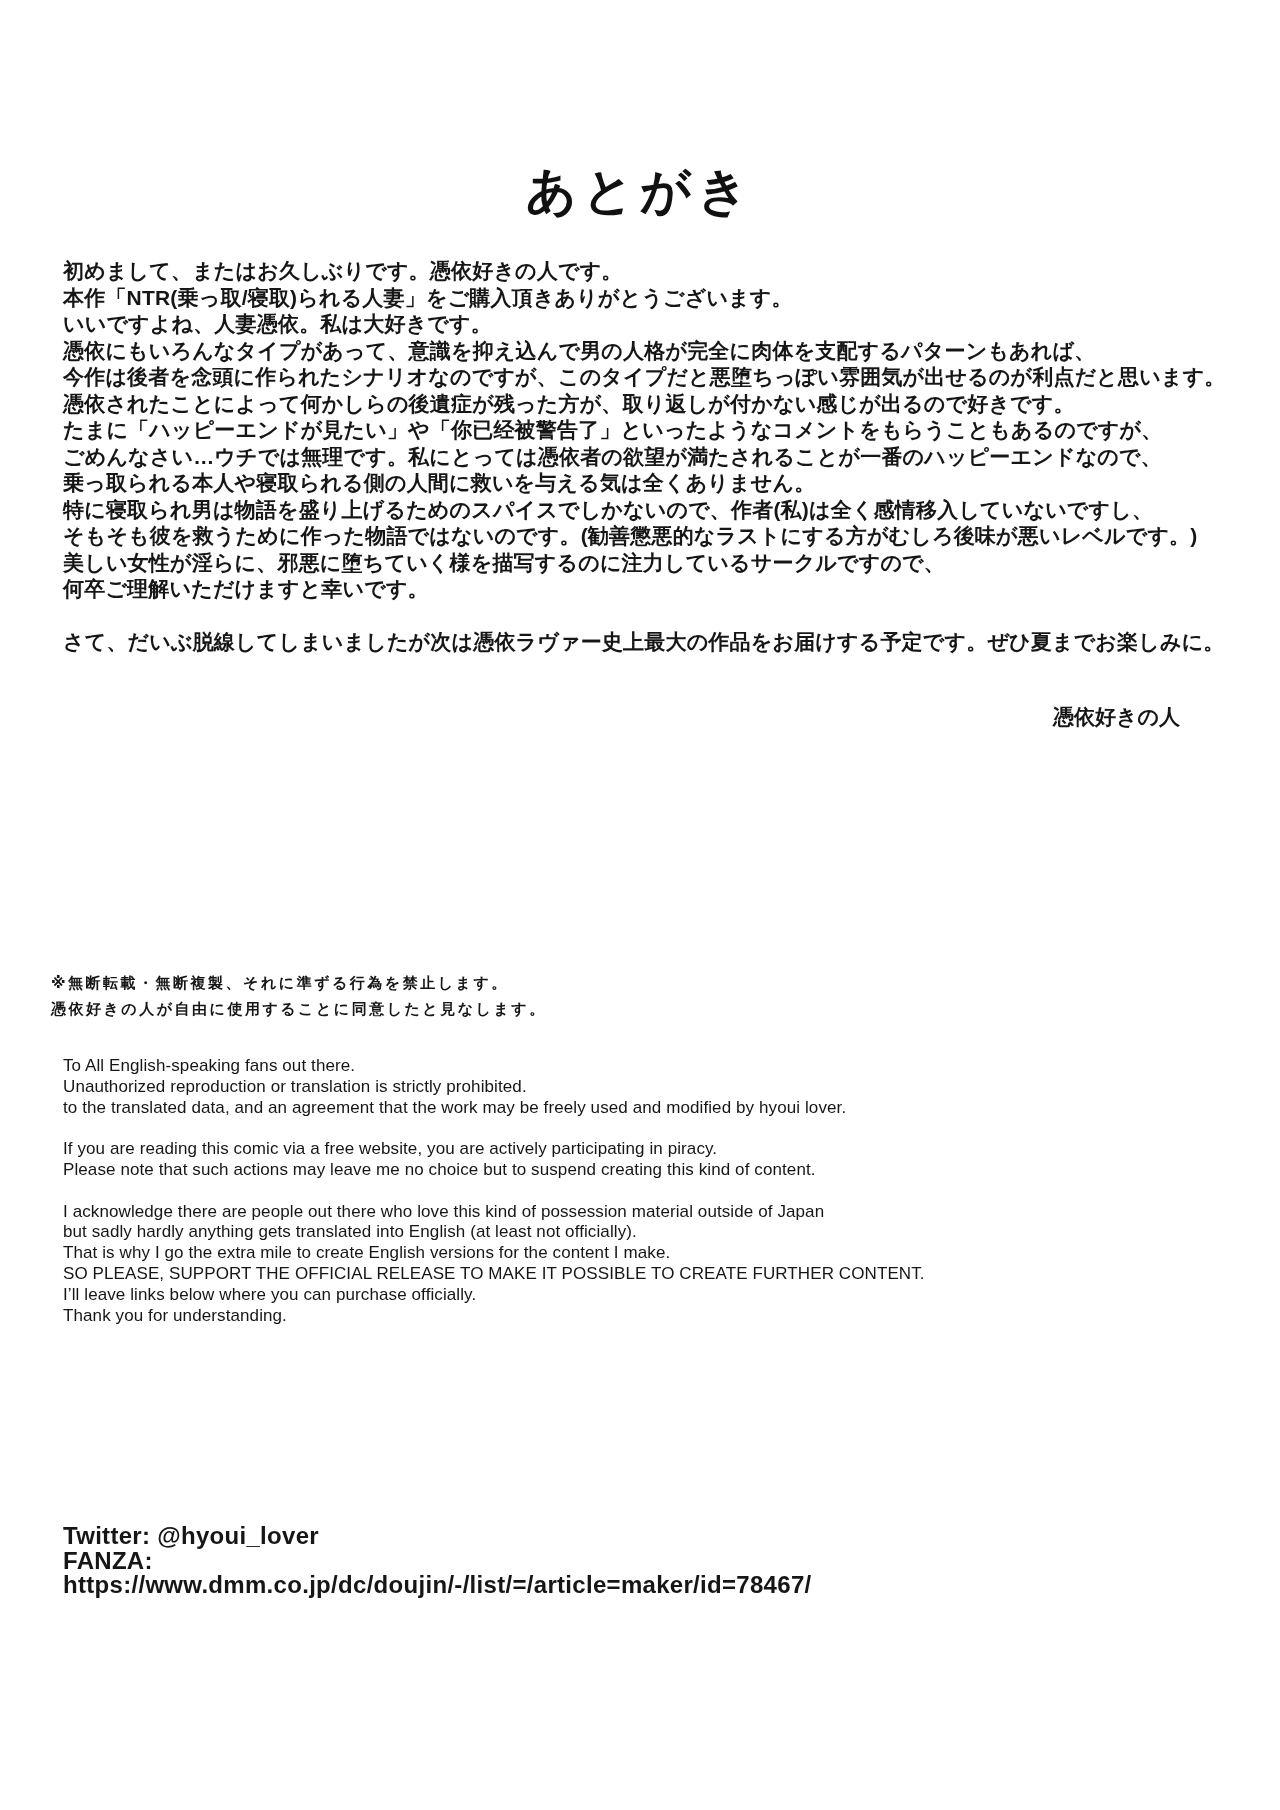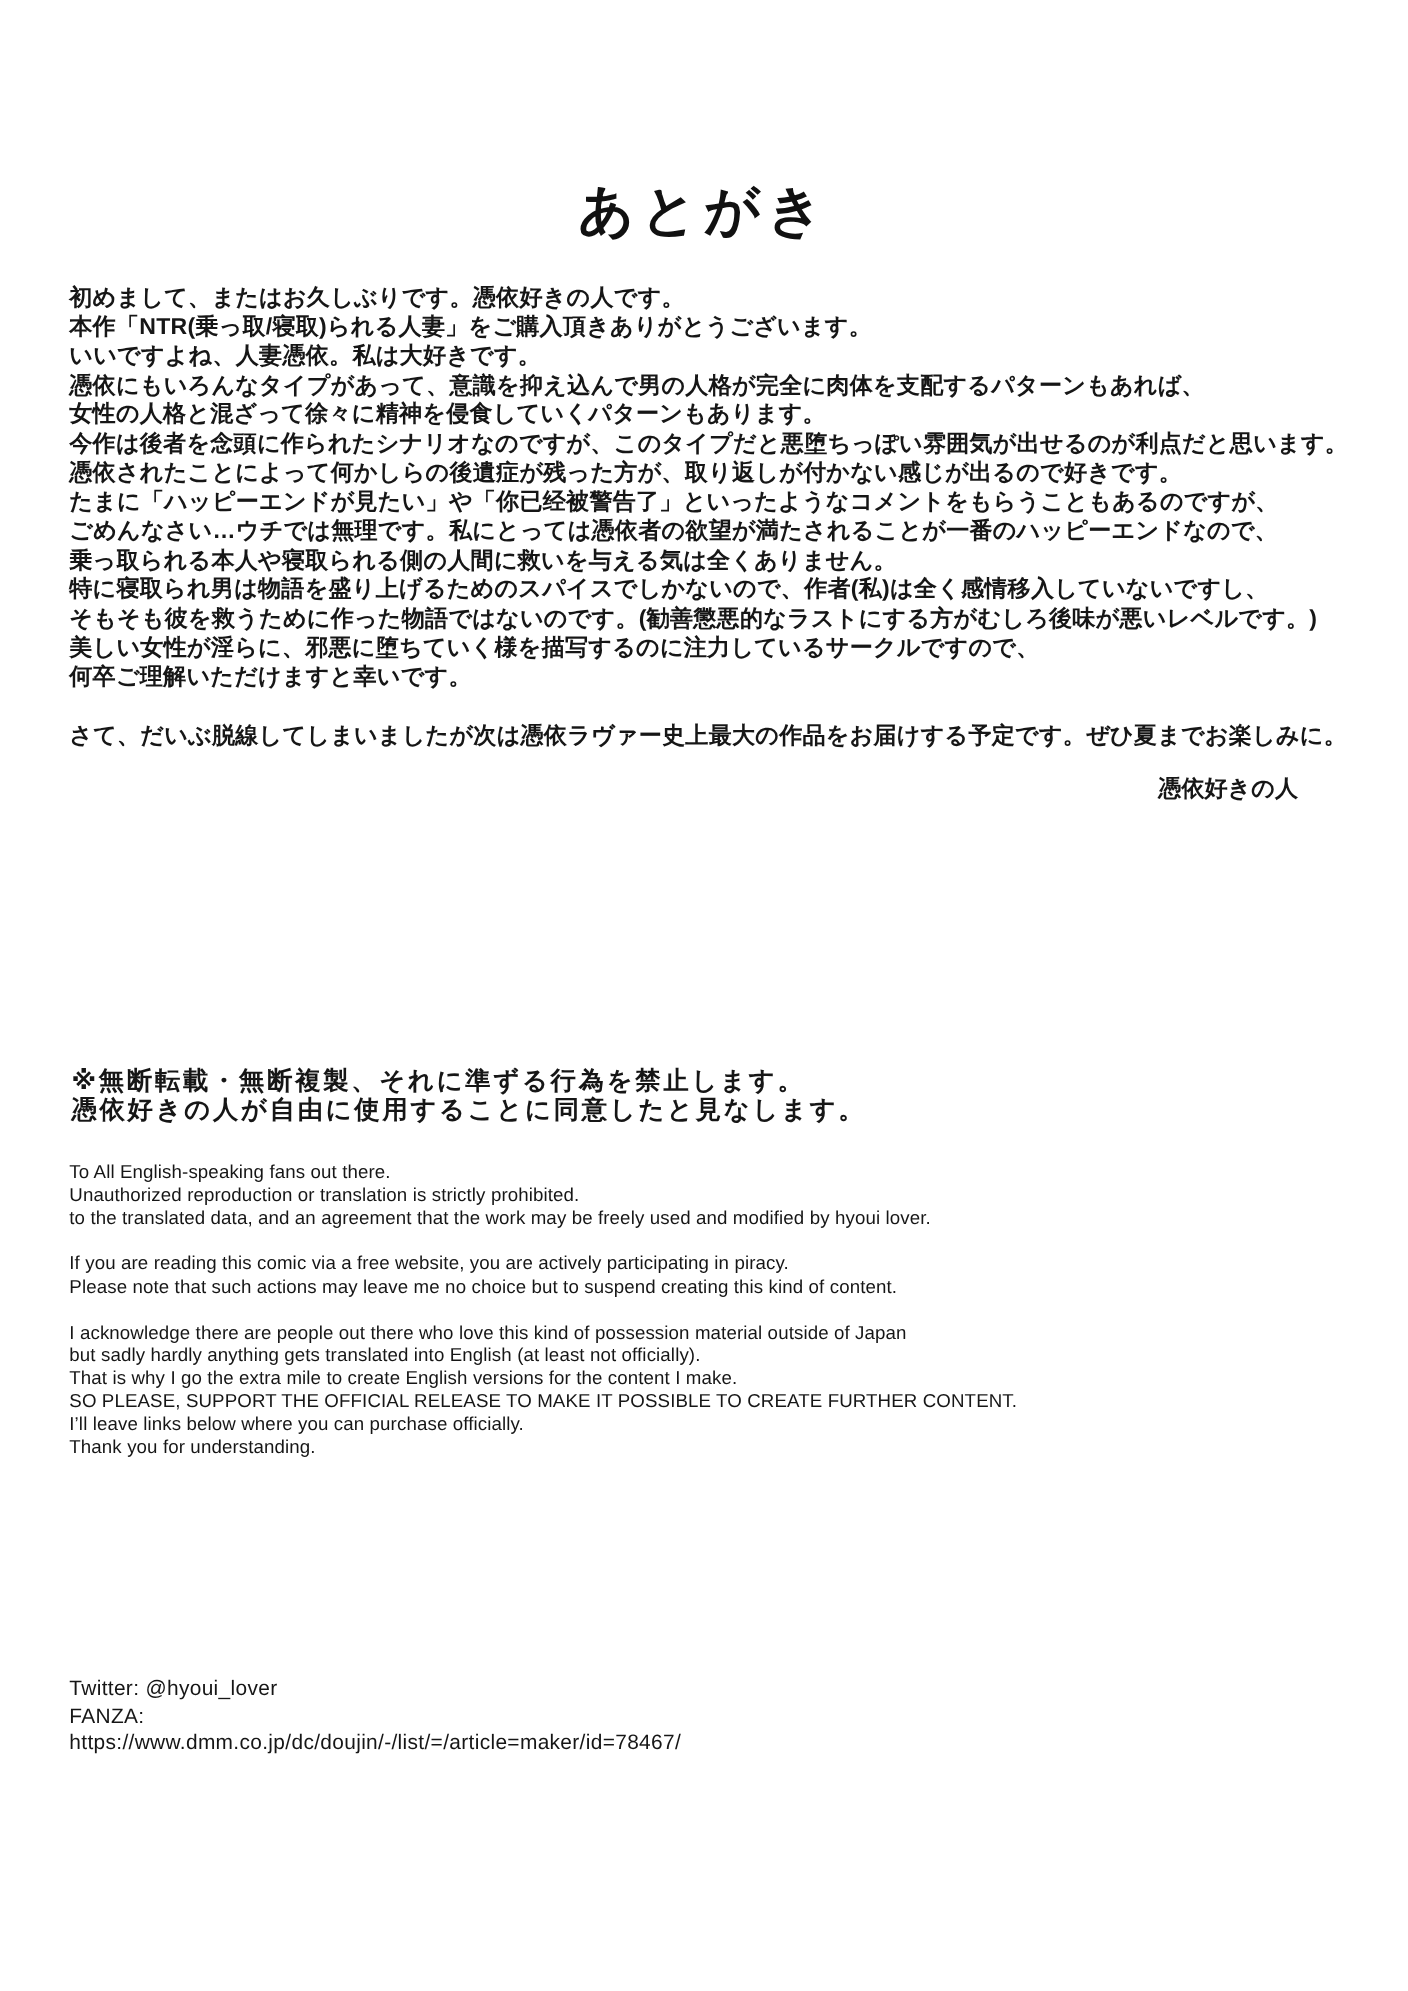--- a/index.html
+++ b/index.html
@@ -38,22 +38,22 @@
   .signature{
     position:absolute;
     top:703px;
     right:100px;
     font-size:21px;
     font-weight:600;
   }
   .notice-jp{
     position:absolute;
     top:970px;
-    left:65px;
-    font-size:23px;
+    left:51px;
+    font-size:15px;
     line-height:25.5px;
     font-weight:600;
     letter-spacing:2.5px;
     white-space:nowrap;
   }
   .notice-en{
     position:absolute;
     top:1056px;
     left:63px;
     font-size:17px;
@@ -68,40 +68,39 @@
     left:60px;
     font-size:21px;
     line-height:37.5px;
     font-weight:600;
     white-space:nowrap;
   }
   .links{
     position:absolute;
     top:1524px;
     left:63px;
-    font-size:19px;
+    font-size:24px;
     line-height:24.5px;
-    font-weight:400;
+    font-weight:700;
     letter-spacing:0.3px;
     white-space:nowrap;
   }
   .line{min-height:1em;}
 </style>
 </head>
 <body>
 
 <div class="page">
   <h1 class="title">あとがき</h1>
 
   <div class="jp-body">
       <div class="line">初めまして、またはお久しぶりです。憑依好きの人です。</div>
       <div class="line">本作「NTR(乗っ取/寝取)られる人妻」をご購入頂きありがとうございます。</div>
       <div class="line">いいですよね、人妻憑依。私は大好きです。</div>
       <div class="line">憑依にもいろんなタイプがあって、意識を抑え込んで男の人格が完全に肉体を支配するパターンもあれば、</div>
-      <div class="line">女性の人格と混ざって徐々に精神を侵食していくパターンもあります。</div>
       <div class="line">今作は後者を念頭に作られたシナリオなのですが、このタイプだと悪堕ちっぽい雰囲気が出せるのが利点だと思います。</div>
       <div class="line">憑依されたことによって何かしらの後遺症が残った方が、取り返しが付かない感じが出るので好きです。</div>
       <div class="line">たまに「ハッピーエンドが見たい」や「你已经被警告了」といったようなコメントをもらうこともあるのですが、</div>
       <div class="line">ごめんなさい…ウチでは無理です。私にとっては憑依者の欲望が満たされることが一番のハッピーエンドなので、</div>
       <div class="line">乗っ取られる本人や寝取られる側の人間に救いを与える気は全くありません。</div>
       <div class="line">特に寝取られ男は物語を盛り上げるためのスパイスでしかないので、作者(私)は全く感情移入していないですし、</div>
       <div class="line">そもそも彼を救うために作った物語ではないのです。(勧善懲悪的なラストにする方がむしろ後味が悪いレベルです。)</div>
       <div class="line">美しい女性が淫らに、邪悪に堕ちていく様を描写するのに注力しているサークルですので、</div>
       <div class="line">何卒ご理解いただけますと幸いです。</div>
       <div class="line">&nbsp;</div>

